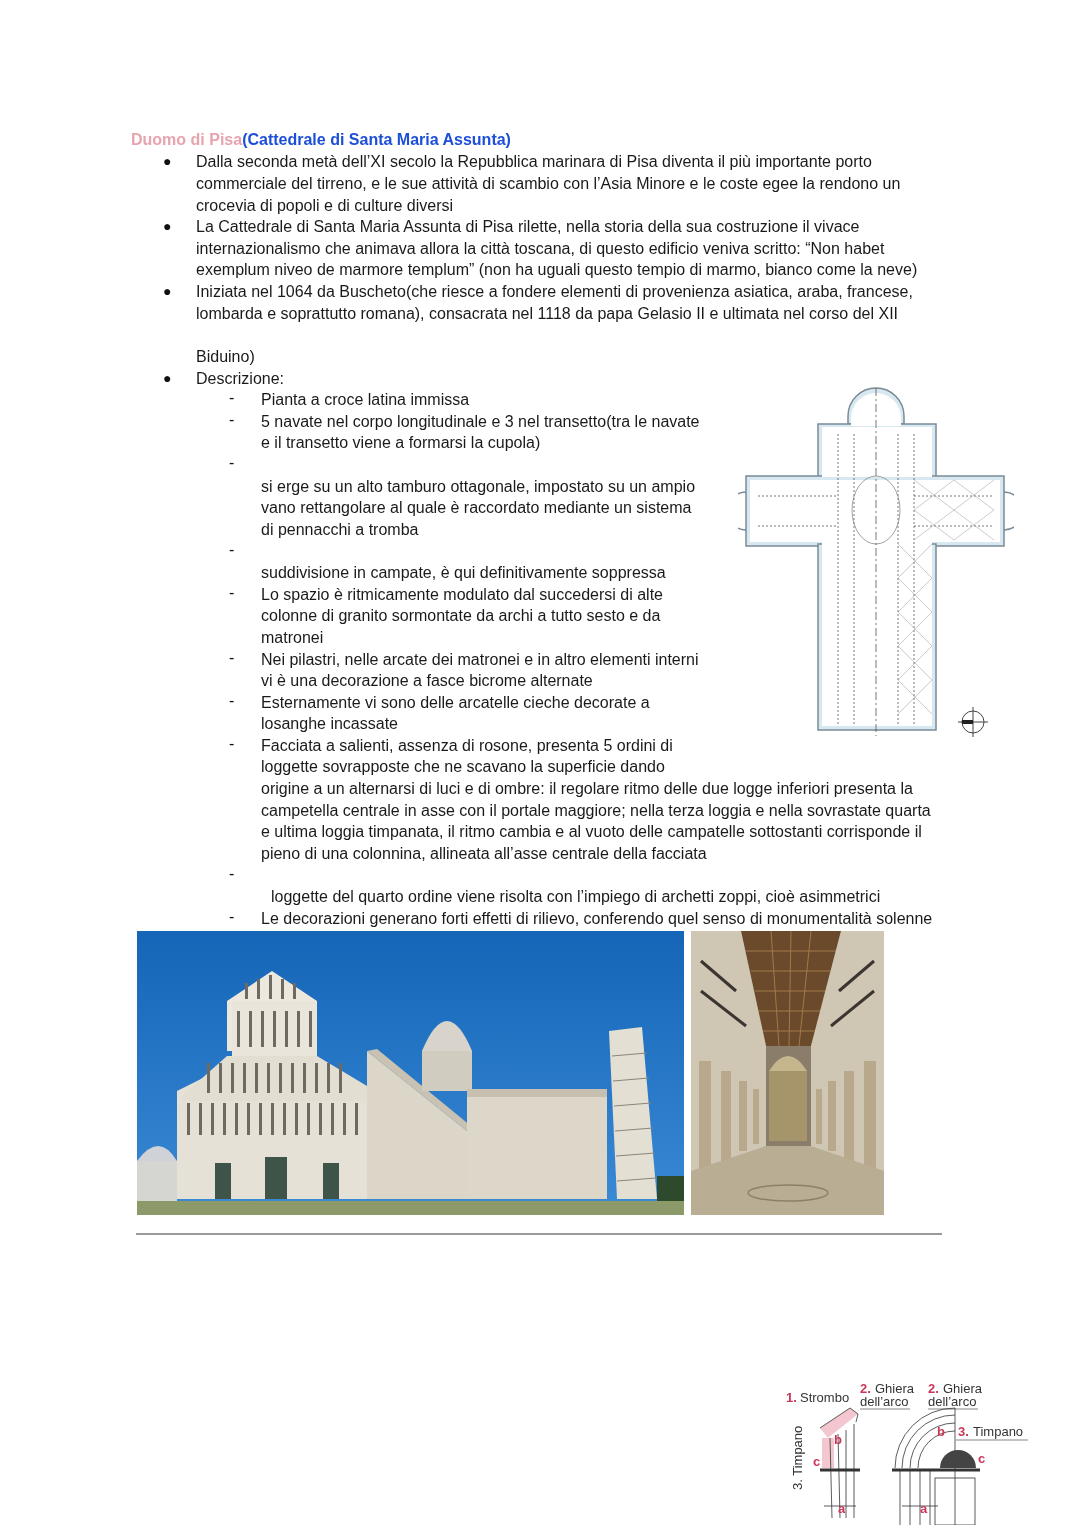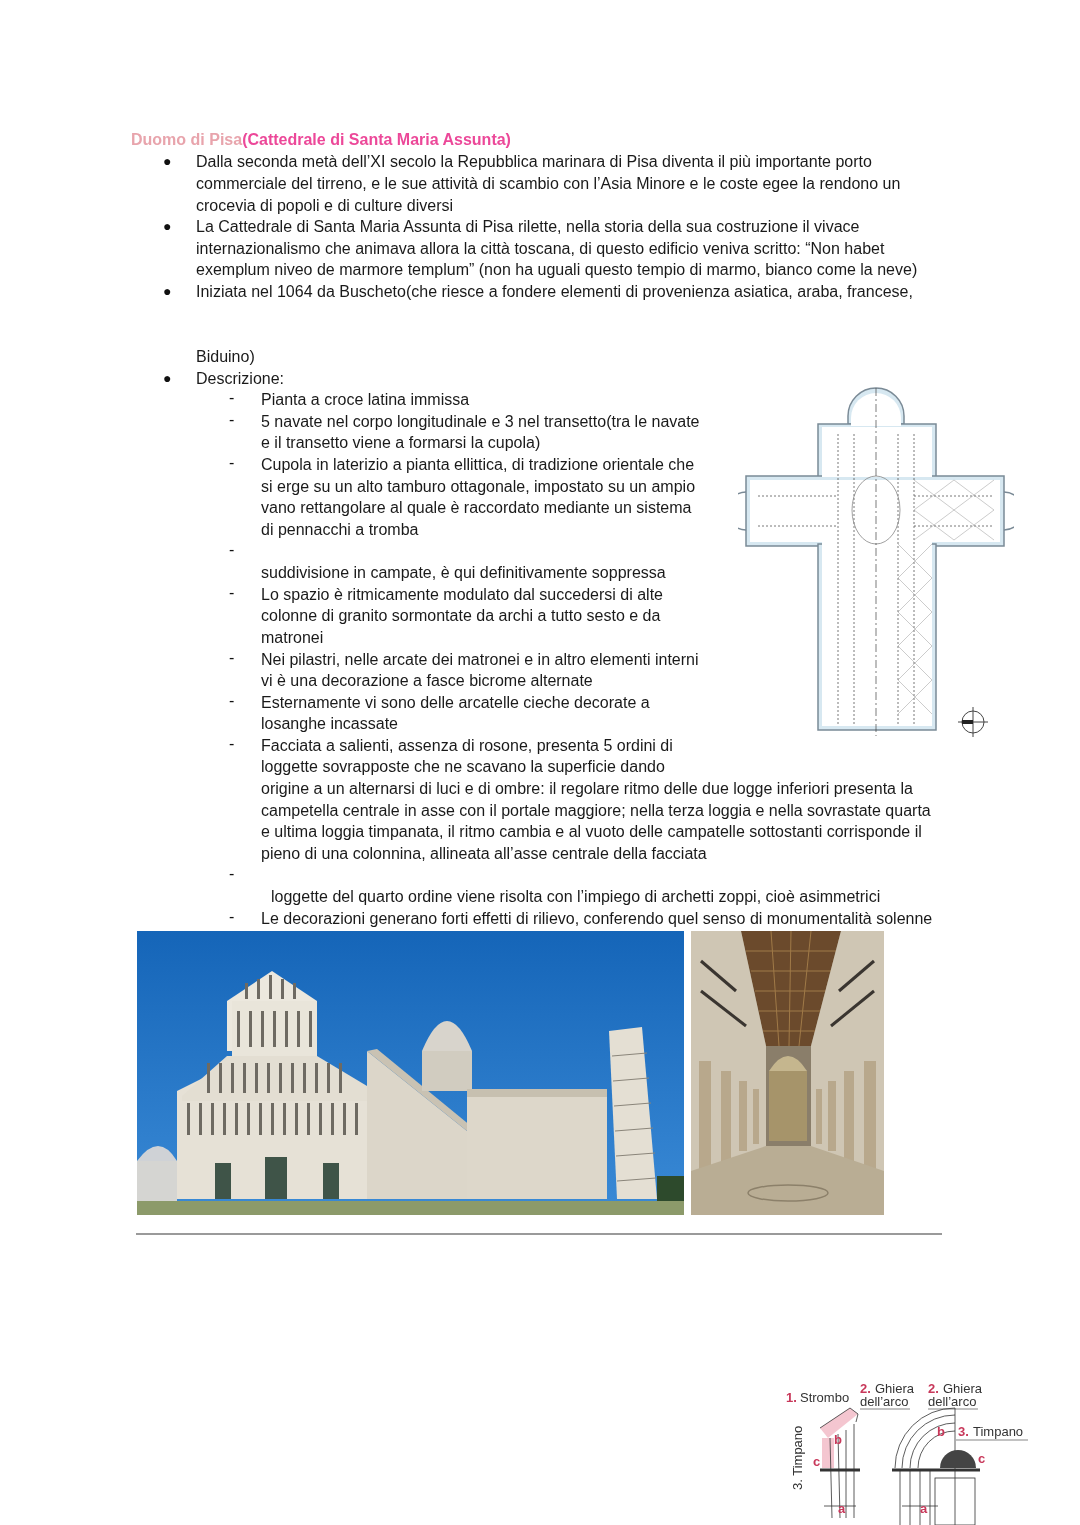--- a/index.html
+++ b/index.html
@@ -1,21 +1,21 @@
 <!DOCTYPE html>
 <html><head>
   <meta charset="utf-8">
   <style>
     html, body { margin: 0; padding: 0; background: #ffffff; }
     body { width: 1080px; height: 1525px; position: relative; overflow: hidden;
            font-family: "Liberation Sans", sans-serif; color: #111; }
     .page { position: absolute; left: 0; top: 0; width: 1080px; height: 1525px; }
     .title { position: absolute; left: 131px; top: 130px; font-size: 16px; line-height: 20px; }
     .title .accent { color: #e8a4ac; font-weight: bold; }
-    .title .rest { color: #ec4899; font-weight: bold; }
+    .title .rest { color: #1d4ed8; font-weight: bold; }
 
     .line { position: absolute; font-size: 16px; line-height: 21.6px; white-space: nowrap; color: #1a1a1a; }
     .bullet { position: absolute; left: 163px; font-size: 14px; }
     .dash { position: absolute; left: 229px; font-size: 16px; }
 
     .plan { position: absolute; left: 738px; top: 384px; width: 276px; height: 356px; }
     .photo-ext { position: absolute; left: 137px; top: 931px; width: 547px; height: 284px; overflow: hidden; }
     .photo-int { position: absolute; left: 691px; top: 931px; width: 193px; height: 284px; overflow: hidden; }
     .separator { position: absolute; left: 136px; top: 1233px; width: 806px; height: 2px; background: #9a9a9a; }
     .portal { position: absolute; left: 780px; top: 1378px; width: 260px; height: 147px; }
@@ -35,34 +35,34 @@
   <div class="line" style="left:196px;top:151px">Dalla seconda metà dell’XI secolo la Repubblica marinara di Pisa diventa il più importante porto</div>
   <div class="line" style="left:196px;top:195px">crocevia di popoli e di culture diversi</div>
 
   <span class="bullet" style="top:218px">●</span>
   <div class="line" style="left:196px;top:216px">La Cattedrale di Santa Maria Assunta di Pisa rilette, nella storia della sua costruzione il vivace</div>
   <div class="line" style="left:196px;top:238px">internazionalismo che animava allora la città toscana, di questo edificio veniva scritto: “Non habet</div>
   <div class="line" style="left:196px;top:259px">exemplum niveo de marmore templum” (non ha uguali questo tempio di marmo, bianco come la neve)</div>
 
   <span class="bullet" style="top:283px">●</span>
   <div class="line" style="left:196px;top:281px">Iniziata nel 1064 da Buscheto(che riesce a fondere elementi di provenienza asiatica, araba, francese,</div>
+  <div class="line" style="left:196px;top:303px">lombarda e soprattutto romana), consacrata nel 1118 da papa Gelasio II e ultimata nel corso del XII</div>
   <div class="line" style="left:196px;top:346px">Biduino)</div>
 
   <span class="bullet" style="top:370px">●</span>
   <div class="line" style="left:196px;top:368px">Descrizione:</div>
 
   <span class="dash" style="top:389px">-</span>
   <div class="line" style="left:261px;top:389px">Pianta a croce latina immissa</div>
 
   <span class="dash" style="top:411px">-</span>
   <div class="line" style="left:261px;top:411px">5 navate nel corpo longitudinale e 3 nel transetto(tra le navate</div>
   <div class="line" style="left:261px;top:432px">e il transetto viene a formarsi la cupola)</div>
 
   <span class="dash" style="top:454px">-</span>
-  <div class="line" style="left:261px;top:454px">Cupola in laterizio a pianta ellittica, di tradizione orientale che</div>
   <div class="line" style="left:261px;top:476px">si erge su un alto tamburo ottagonale, impostato su un ampio</div>
   <div class="line" style="left:261px;top:497px">vano rettangolare al quale è raccordato mediante un sistema</div>
   <div class="line" style="left:261px;top:519px">di pennacchi a tromba</div>
 
   <span class="dash" style="top:541px">-</span>
   <div class="line" style="left:261px;top:562px">suddivisione in campate, è qui definitivamente soppressa</div>
 
   <span class="dash" style="top:584px">-</span>
   <div class="line" style="left:261px;top:584px">Lo spazio è ritmicamente modulato dal succedersi di alte</div>
   <div class="line" style="left:261px;top:605px">colonne di granito sormontate da archi a tutto sesto e da</div>

